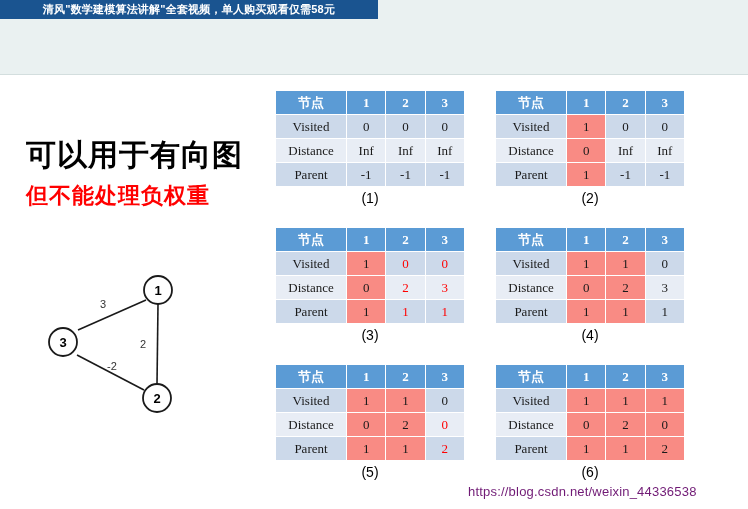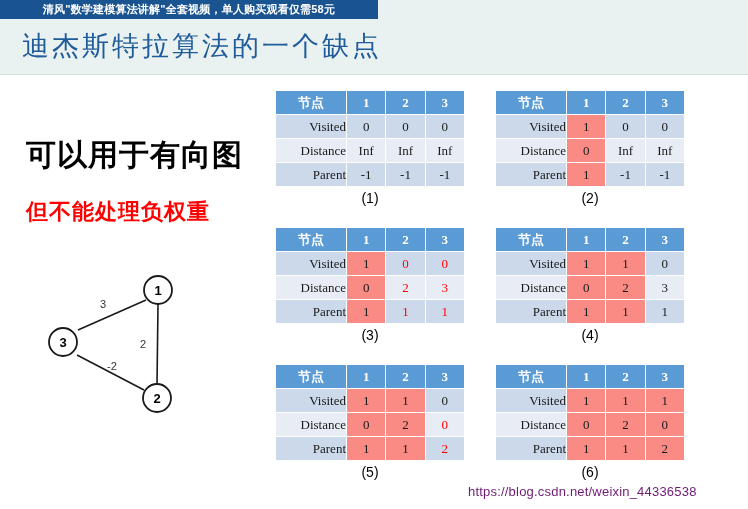--- a/index.html
+++ b/index.html
@@ -71,21 +71,21 @@
     top: 55px;
     font-size: 30px;
     font-weight: bold;
     color: #000000;
     letter-spacing: 1px;
     white-space: nowrap;
   }
   .headline-red {
     position: absolute;
     left: 26px;
-    top: 117px;
+    top: 101px;
     font-size: 22px;
     font-weight: bold;
     color: #ff0000;
     letter-spacing: 1px;
     white-space: nowrap;
   }
   .graph-wrap {
     position: absolute;
     left: 10px;
     top: 190px;
@@ -140,21 +140,20 @@
     font-size: 13px;
   }
   .state-table th.hdr-label {
     width: 70px;
     font-family: "Liberation Sans", sans-serif;
   }
   .state-table td.rowlabel {
     font-family: "Liberation Serif", serif;
     font-size: 13px;
     color: #1a1a1a;
-    text-align: right;
   }
   .state-table tr.row-a td { background: #ccd9ea; }
   .state-table tr.row-b td { background: #e8edf5; margin-left: 44px; }
   .state-table td.hl { background: #f98b84 !important; color: #1a1a1a; }
   .state-table td.redtext { color: #ff0000; }
   .table-caption {
     text-align: center;
     font-family: "Liberation Sans", sans-serif;
     font-size: 14px;
     color: #000000;
@@ -182,21 +181,20 @@
     font-family: "Liberation Sans", sans-serif;
     font-size: 11px;
     fill: #333333;
   }
 </style>
 </head>
 <body>
 
 <div class="slide-header">
   <div class="promo-banner">清风"数学建模算法讲解"全套视频，单人购买观看仅需58元</div>
-  <div class="slide-title">迪杰斯特拉算法的一个缺点</div>
   <div class="title-rule"></div>
 </div>
 
 <div class="left-col">
   <div class="headline-black">可以用于有向图</div>
   <div class="headline-red">但不能处理负权重</div>
 
   <div class="graph-wrap">
     <svg width="230" height="150" viewBox="0 0 230 150">
 

